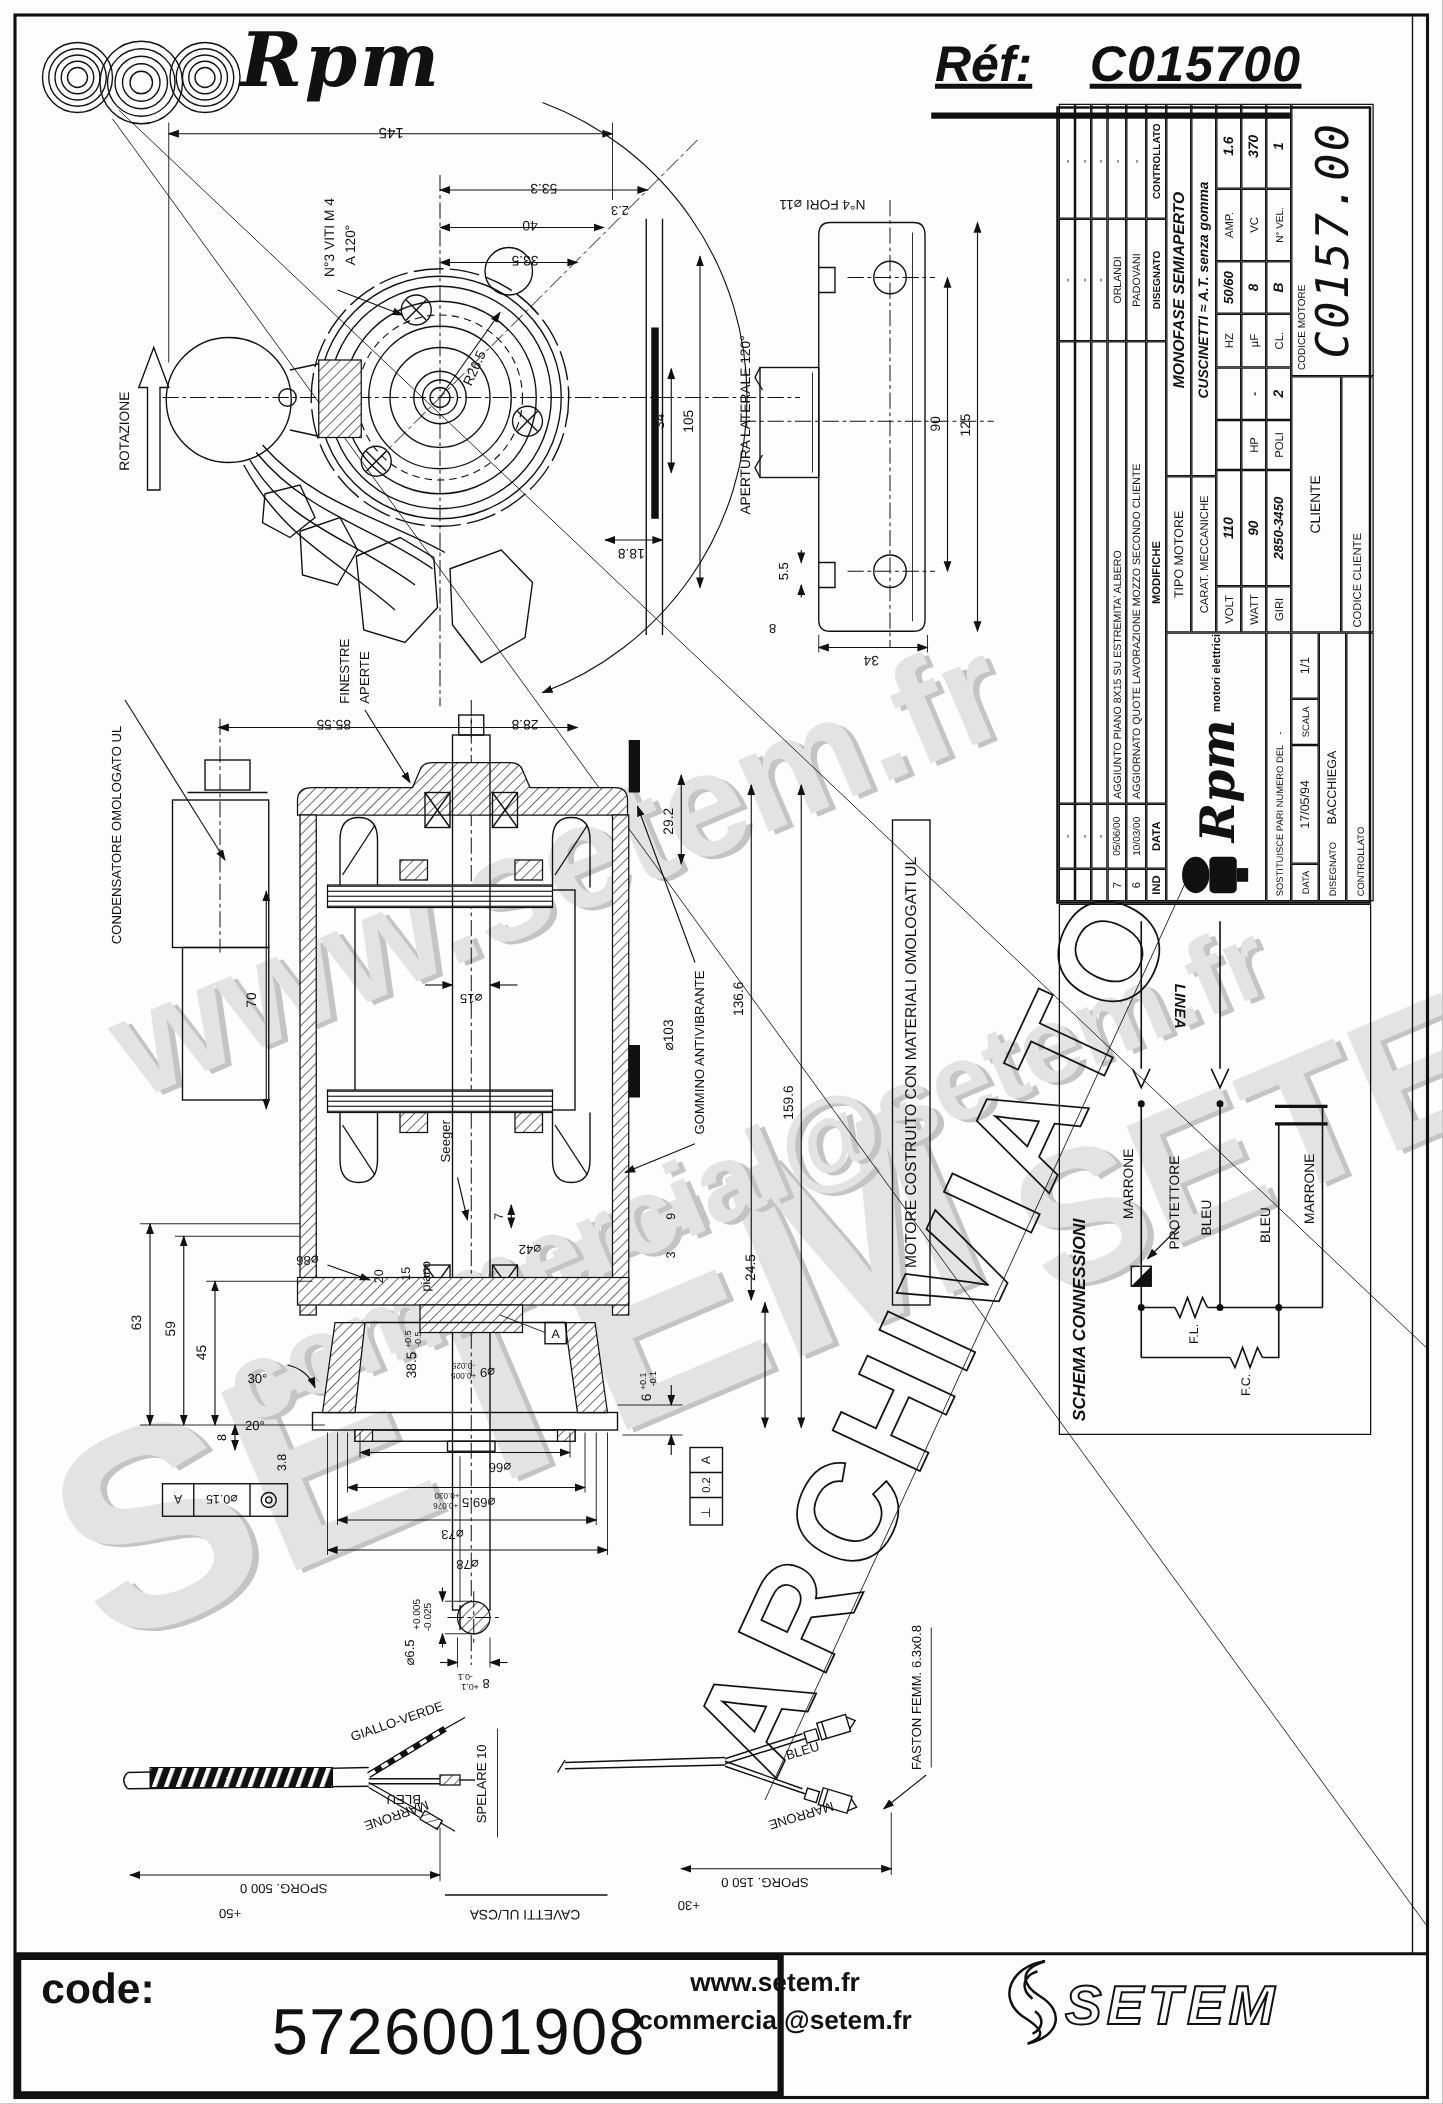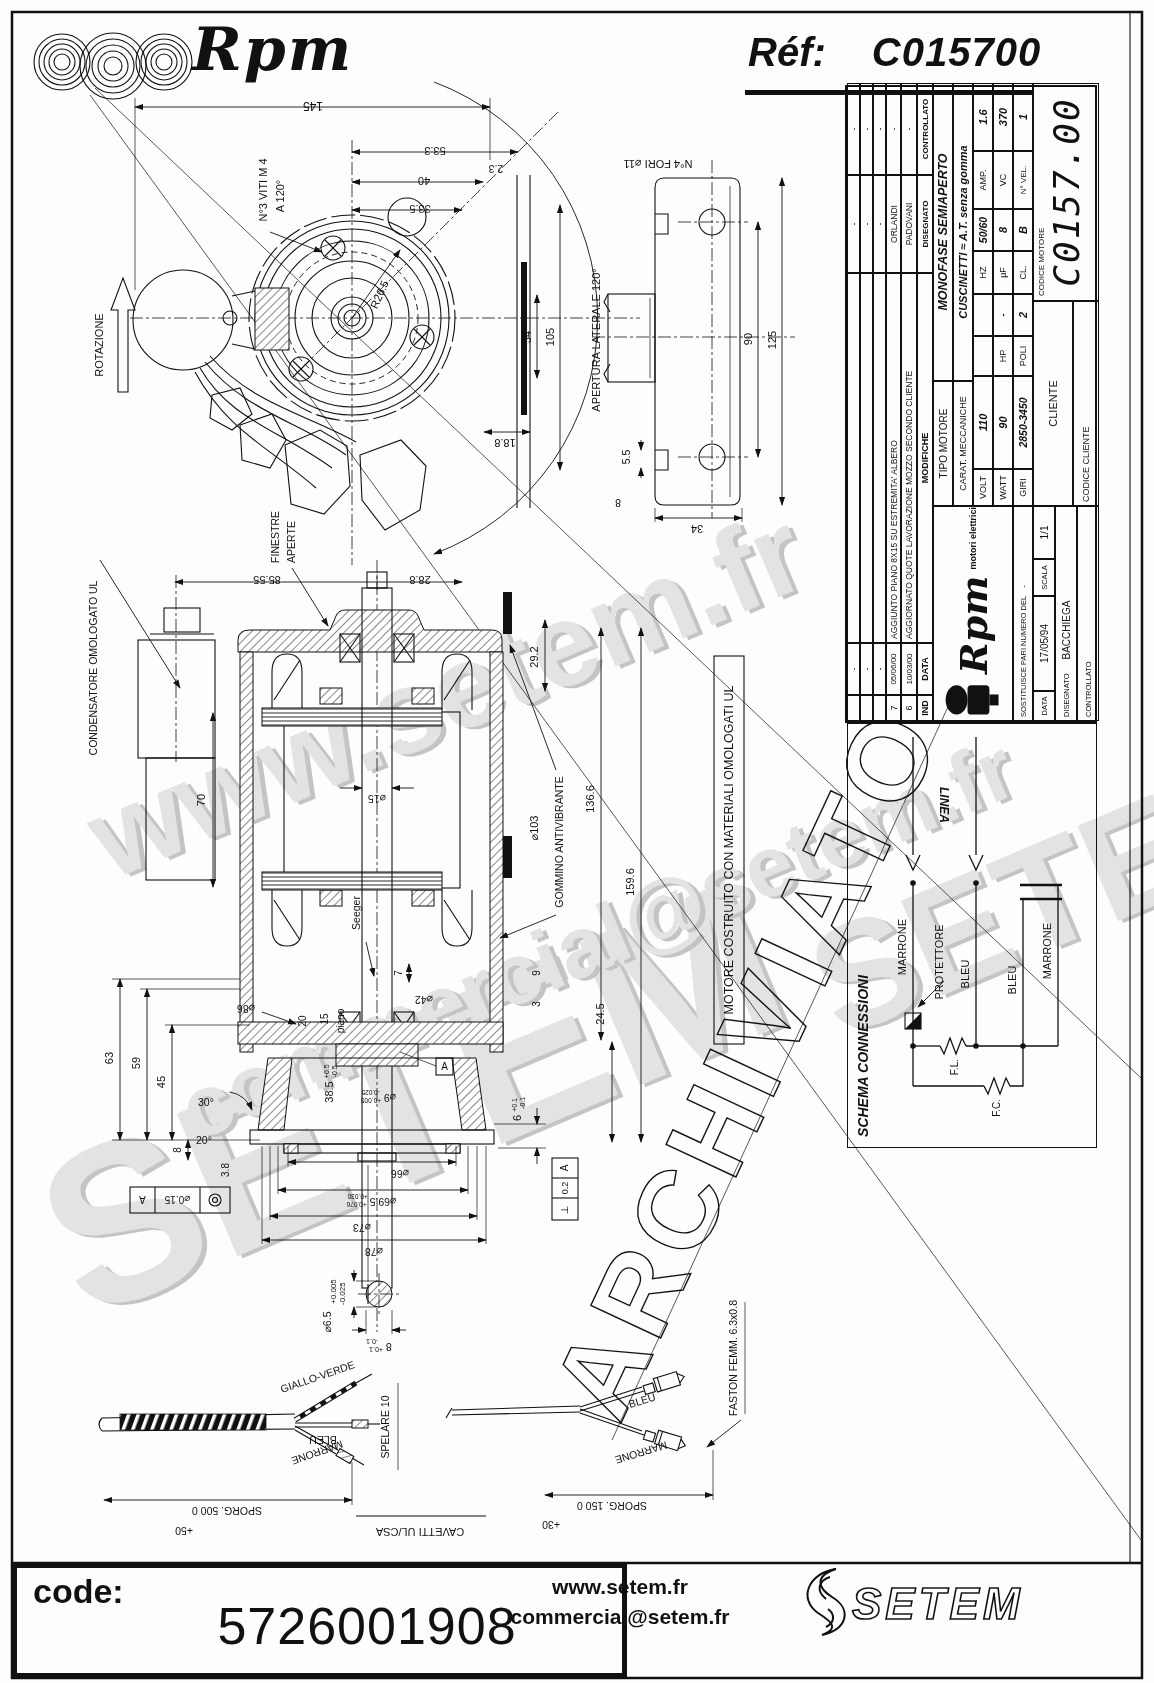--- a/index.html
+++ b/index.html
@@ -16,21 +16,21 @@
   .dsh{stroke:#111;stroke-width:0.9;stroke-dasharray:6 4;fill:none;}
   .t{font-family:"Liberation Sans",sans-serif;fill:#111;stroke:none;}
   .fill{fill:#111;stroke:none;}
   .hat{fill:url(#h45);stroke:#111;stroke-width:1;}
   .hstr{fill:url(#hstr);stroke:#111;stroke-width:1;}
   .dim{stroke:#111;stroke-width:0.9;fill:none;marker-start:url(#ma);marker-end:url(#ma);}
   .dime{stroke:#111;stroke-width:0.9;fill:none;marker-end:url(#ma);}
   
   #brand-text{position:absolute;left:192px;top:14px;font:italic bold 60px "DejaVu Serif",serif;
      letter-spacing:2px;z-index:3;}
-  #ref{position:absolute;left:748px;top:30px;font:italic bold 40px "Liberation Sans",sans-serif;z-index:3;}
+  #ref{position:absolute;left:748px;top:30px;font:italic bold 40px "Liberation Sans",sans-serif;z-index:3;text-decoration:underline;}
   #ref .v{margin-left:46px;letter-spacing:1px;}
   #ref-underline{position:absolute;left:745px;top:90px;width:288px;height:5px;background:#111;z-index:3;}
   
   #titleblock{position:absolute;left:845px;top:723px;width:638px;height:252px;
      transform:rotate(-90deg);transform-origin:0 0;border:2px solid #111;box-sizing:border-box;z-index:3;background:transparent;}
   .c{position:absolute;border:1px solid #111;box-sizing:border-box;display:flex;align-items:center;
      justify-content:center;font-size:9px;overflow:hidden;background:transparent;white-space:nowrap;}
   .cl-l{justify-content:flex-start;padding-left:3px;}
   .it{font-style:italic;font-weight:bold;}
   

